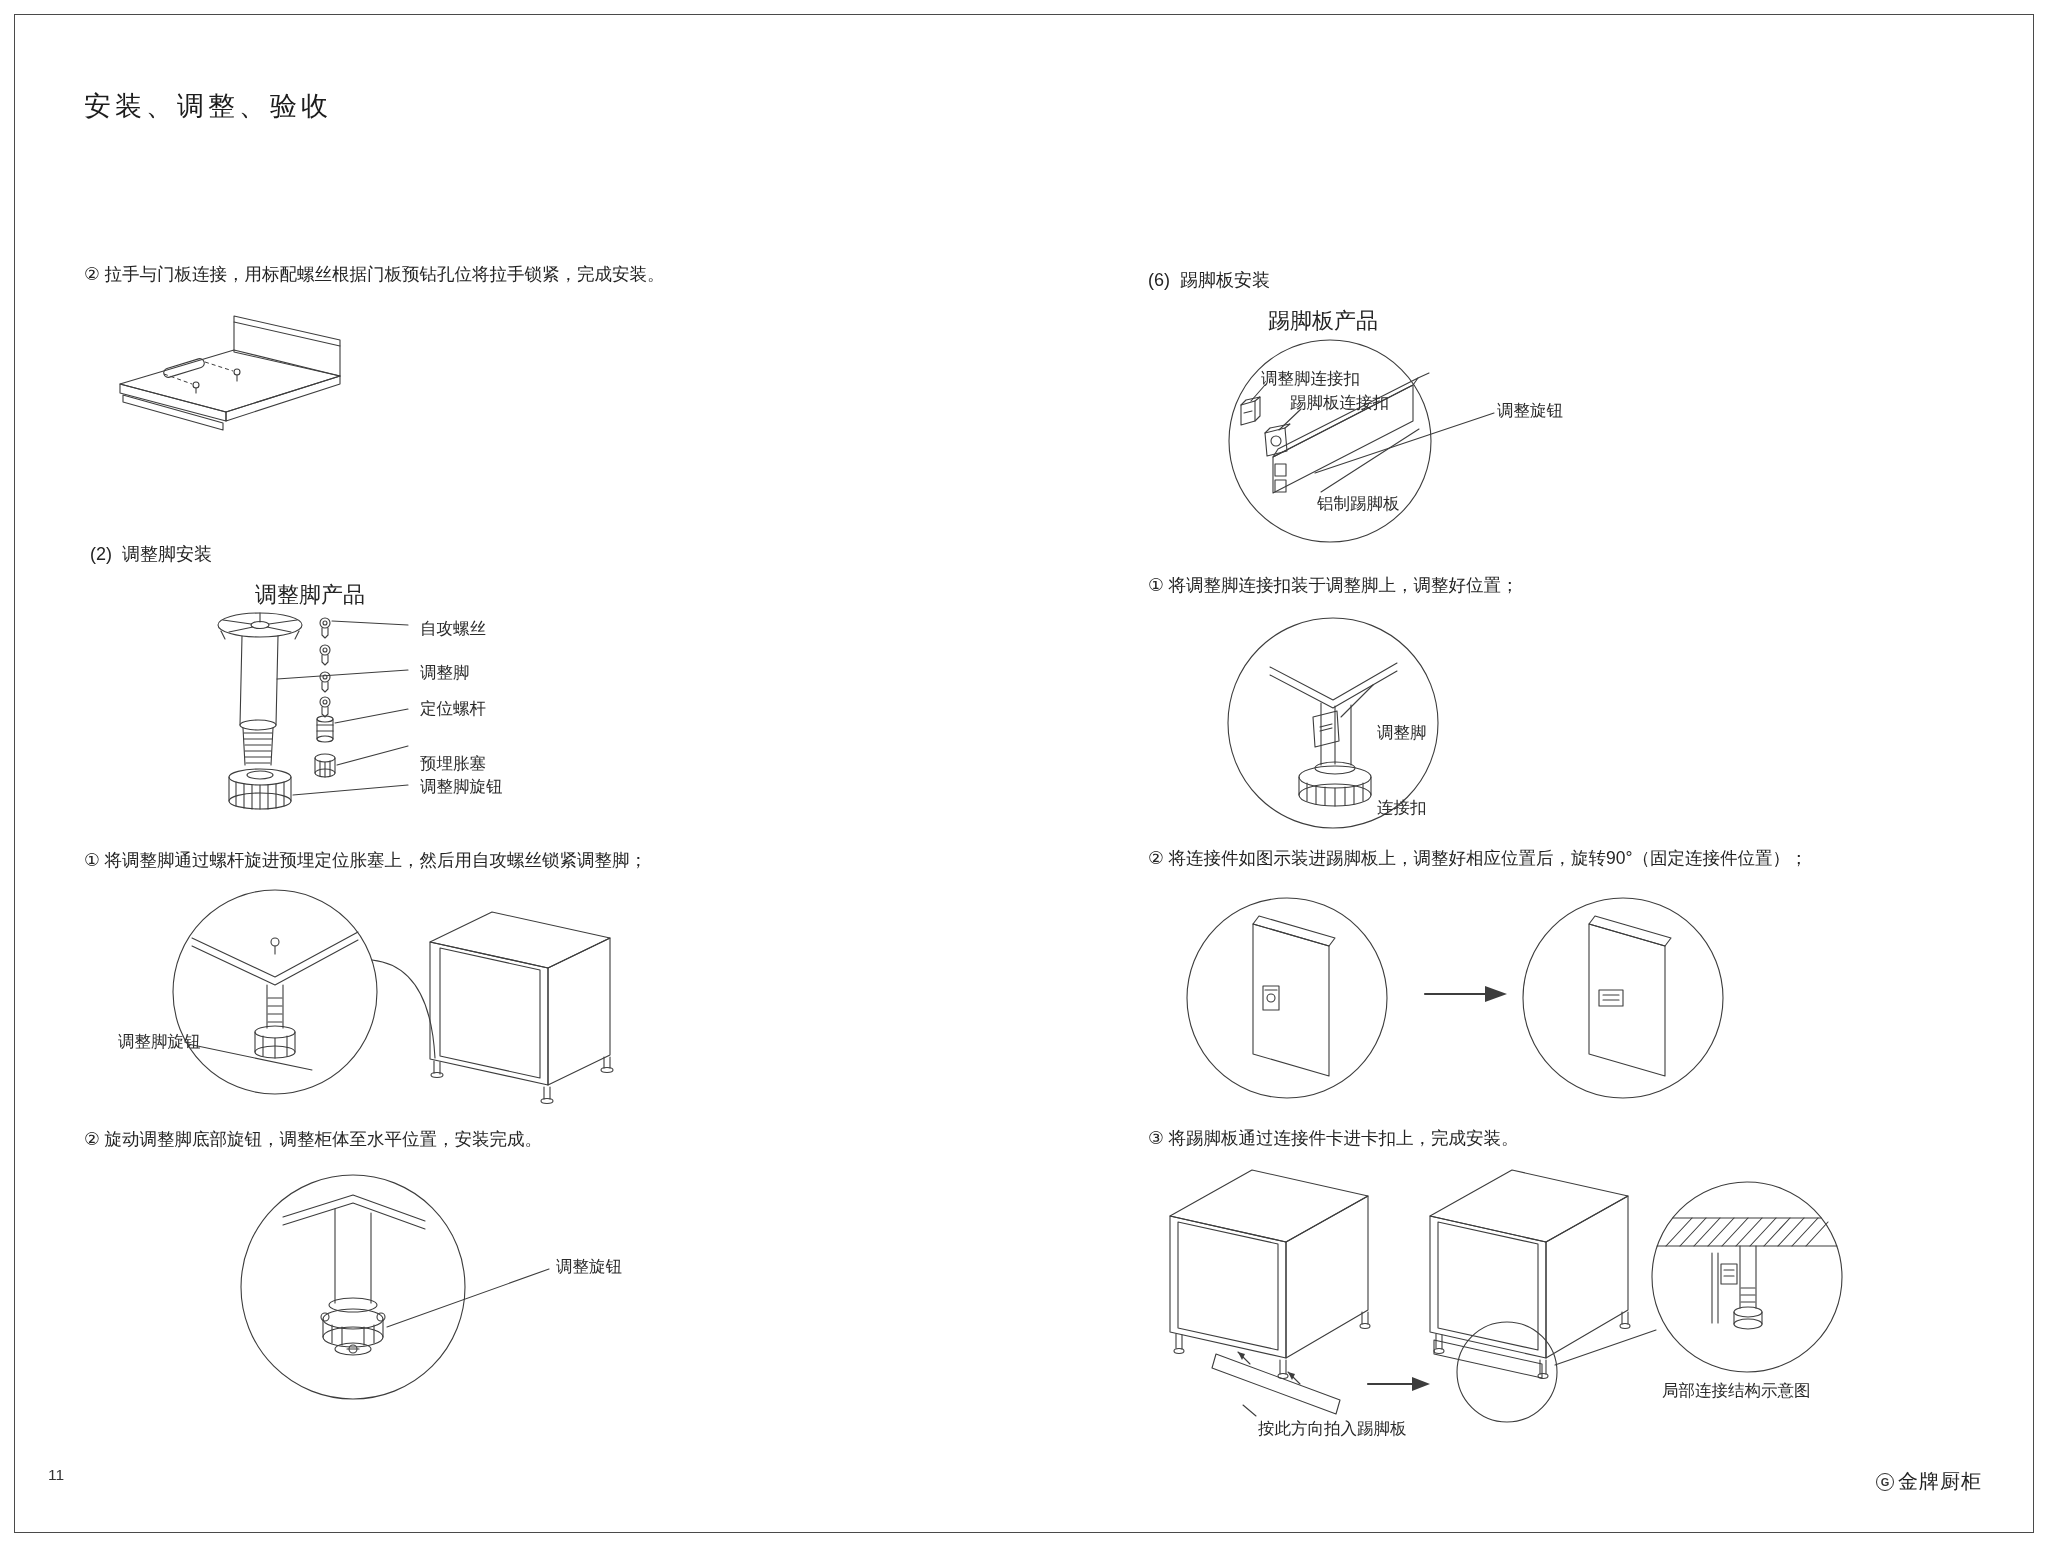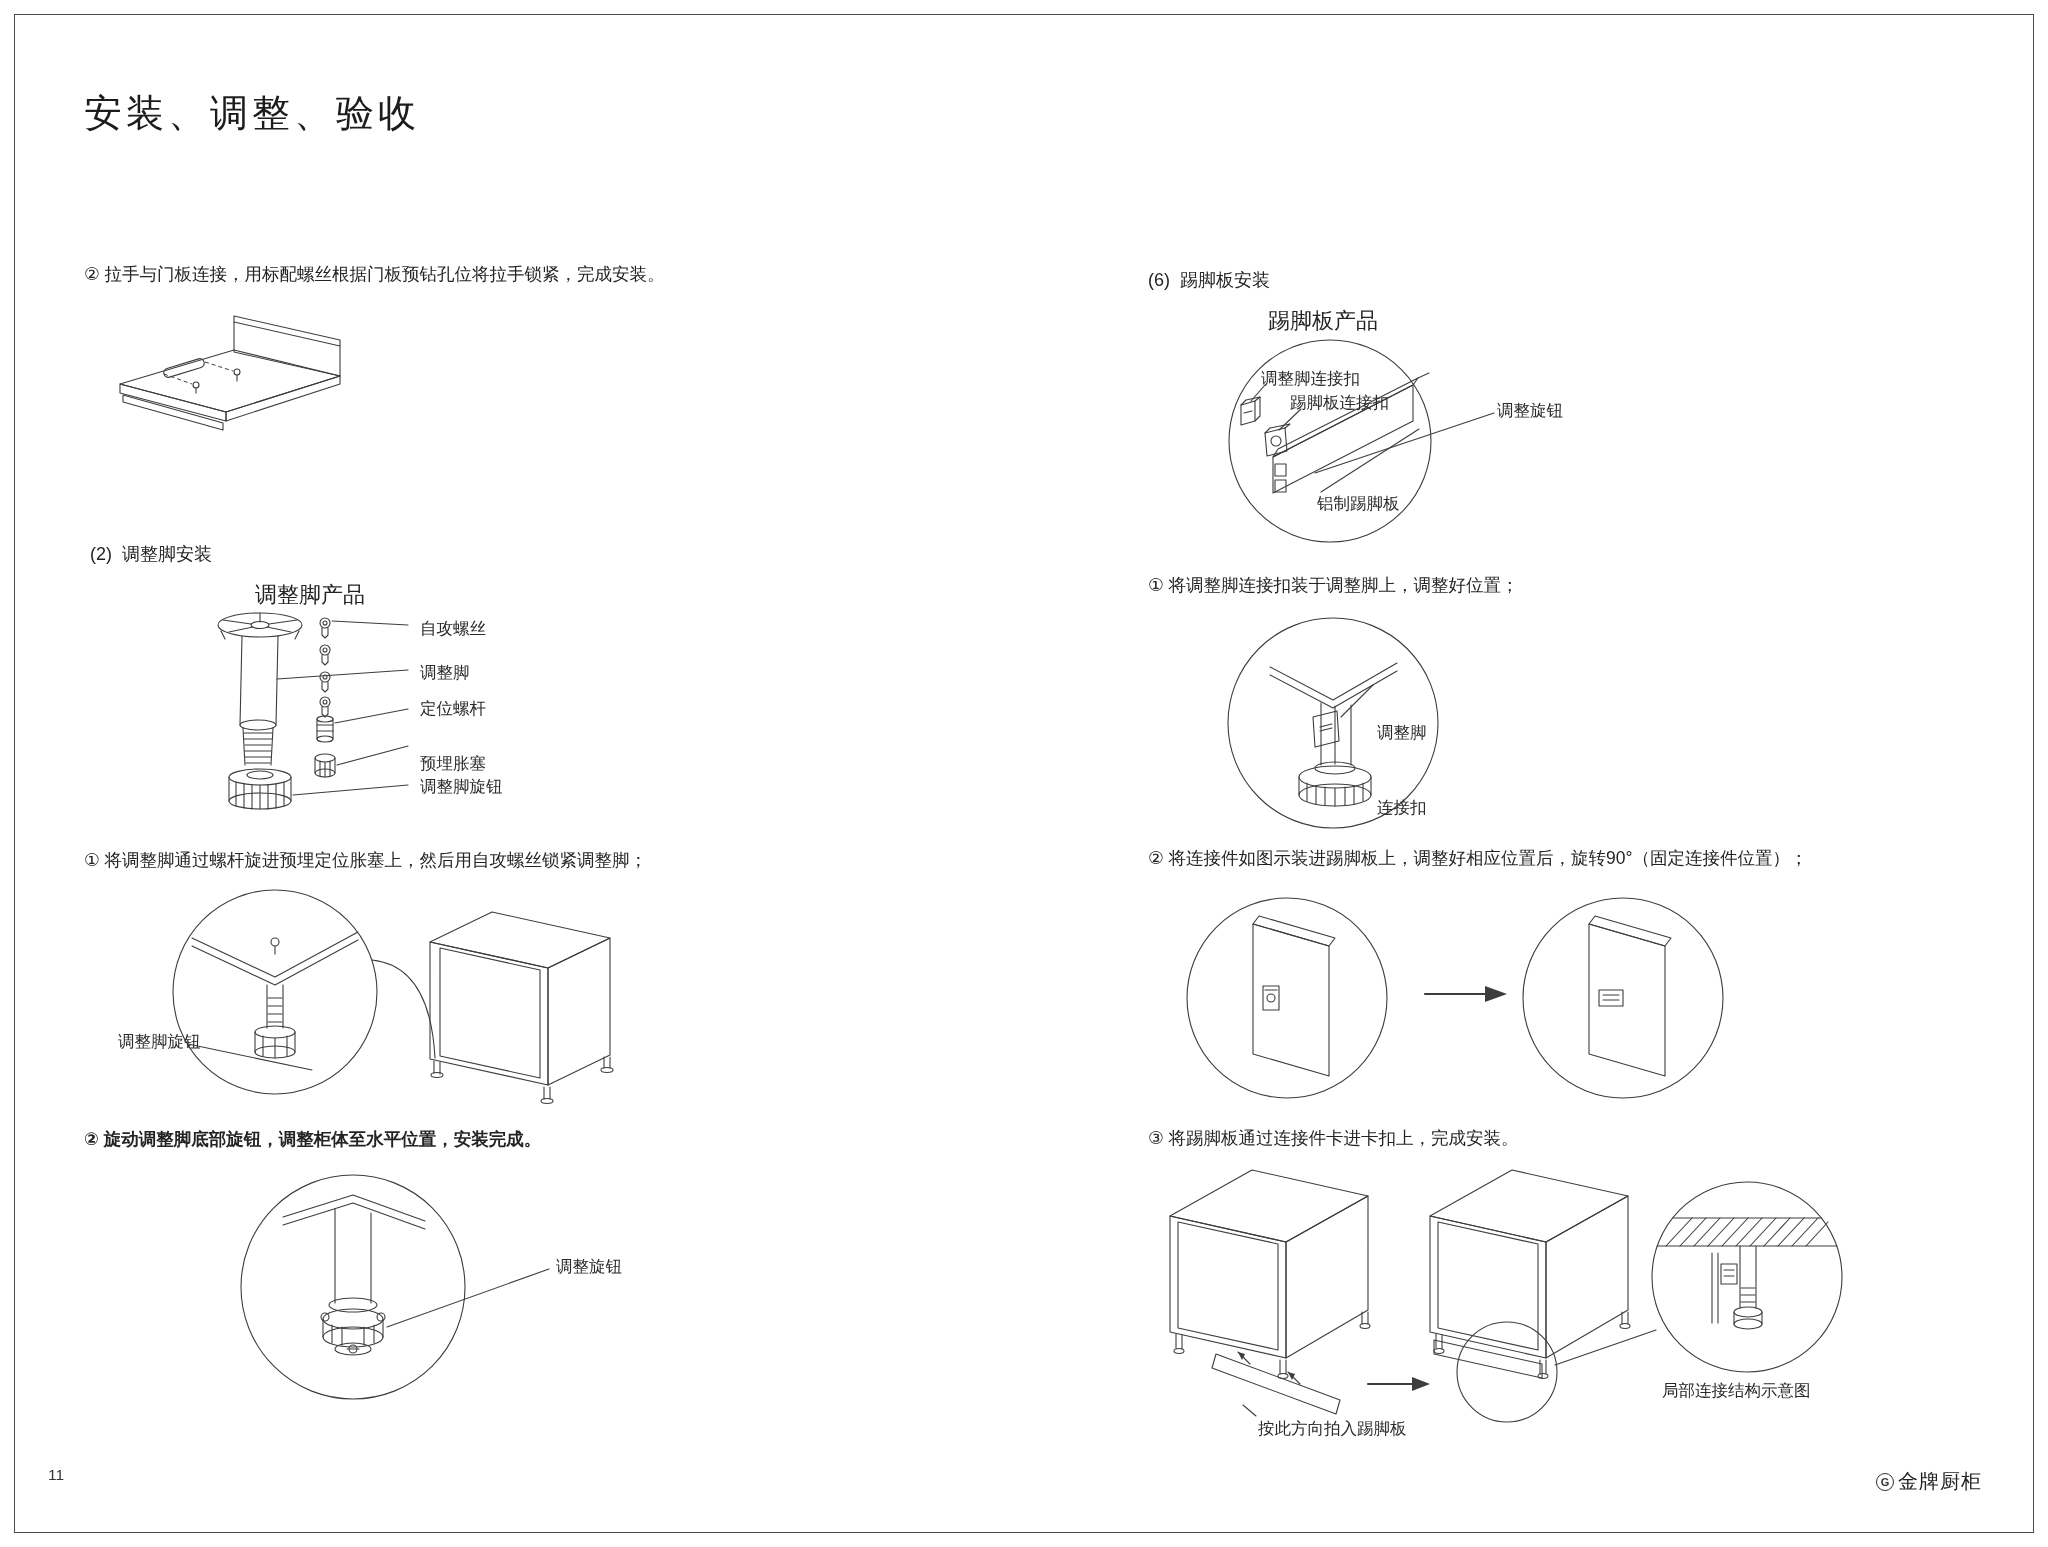--- a/index.html
+++ b/index.html
@@ -1,19 +1,19 @@
 <!DOCTYPE html>
 <html><head>
 <meta charset="utf-8">
 <style>
   html,body{margin:0;padding:0;background:#fff;}
   body{width:2048px;height:1547px;position:relative;overflow:hidden;
        font-family:"Liberation Sans","DejaVu Sans",sans-serif;color:#262626;}
   .frame{position:absolute;left:14px;top:14px;right:14px;bottom:14px;border:1px solid #4a4a4a;}
-  .title{position:absolute;left:84px;top:88px;font-size:38px;letter-spacing:4px;color:#1c1c1c;}
+  .title{position:absolute;left:84px;top:88px;font-size:27px;letter-spacing:4px;color:#1c1c1c;}
   .step{position:absolute;font-size:17.5px;white-space:pre;color:#242424;}
   .heading{position:absolute;font-size:18px;white-space:pre;color:#242424;}
   .subtitle{position:absolute;font-size:22px;color:#242424;}
   .label{position:absolute;font-size:16.5px;color:#2a2a2a;white-space:pre;}
   .fig{position:absolute;}
   .fig svg{display:block;}
   .ln{stroke:#3d3d3d;fill:none;stroke-width:1.1;stroke-linecap:round;stroke-linejoin:round;}
   .ln2{stroke:#3d3d3d;fill:none;stroke-width:2.2;stroke-linecap:round;}
   .fill{fill:#3d3d3d;stroke:none;}
   .dash{stroke:#3d3d3d;fill:none;stroke-width:1;stroke-dasharray:4 3;}
@@ -176,21 +176,21 @@
   <ellipse class="ln" cx="447" cy="221" rx="6" ry="2.5"></ellipse>
   <line class="ln" x1="504" y1="177" x2="504" y2="188"></line>
       <line class="ln" x1="510" y1="177" x2="510" y2="188"></line>
   <ellipse class="ln" cx="507" cy="190" rx="6" ry="2.5"></ellipse>
 
   <path class="ln" d="M272,80 Q330,86 335,178"></path>
 </svg>
 </div>
 <div class="label" style="left:118px;top:1031px;">调整脚旋钮</div>
 
-<div class="step" style="left:84px;top:1127px;font-weight:bold;">② 旋动调整脚底部旋钮，调整柜体至水平位置，安装完成。</div>
+<div class="step" style="left:84px;top:1127px;">② 旋动调整脚底部旋钮，调整柜体至水平位置，安装完成。</div>
 
 <div class="fig" style="left:235px;top:1165px;">
 <svg width="420" height="250" viewBox="0 0 420 250">
   <circle class="ln" cx="118" cy="122" r="112"></circle>
   <polyline class="ln" points="48,52 118,30 190,56"></polyline>
   <polyline class="ln" points="48,60 118,38 190,64"></polyline>
   <line class="ln" x1="100" y1="44" x2="100" y2="138"></line>
       <line class="ln" x1="136" y1="48" x2="136" y2="138"></line>
   <ellipse class="ln" cx="118" cy="140" rx="24" ry="7"></ellipse>
   <circle class="ln" cx="90" cy="152" r="4"></circle>

